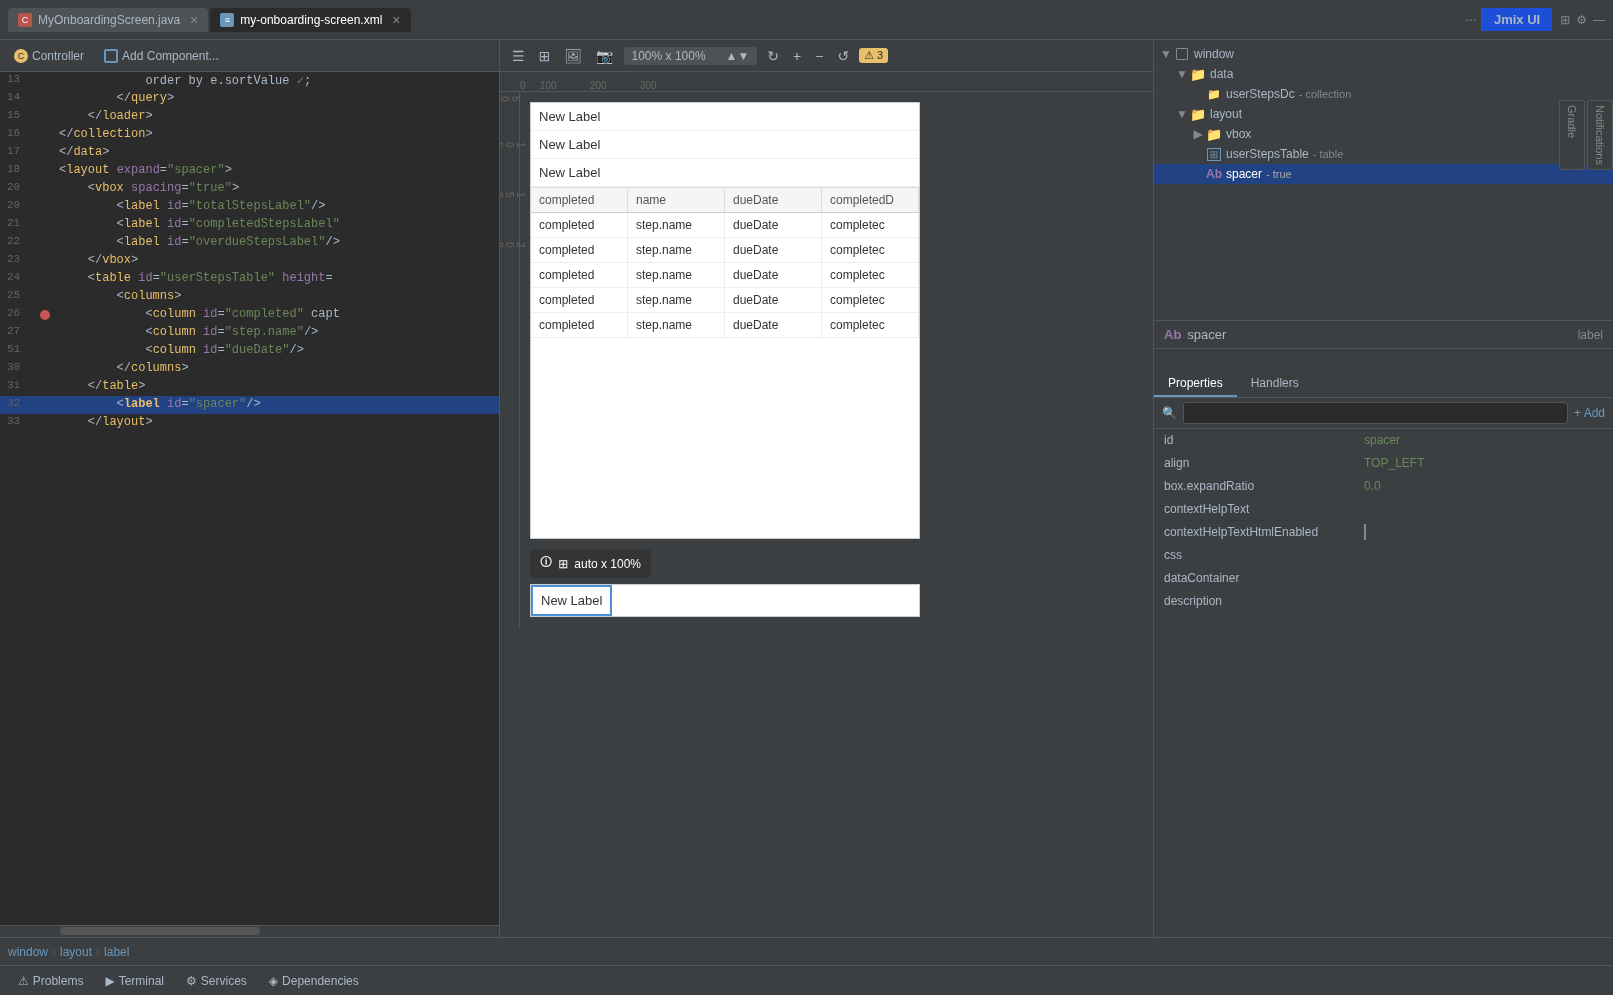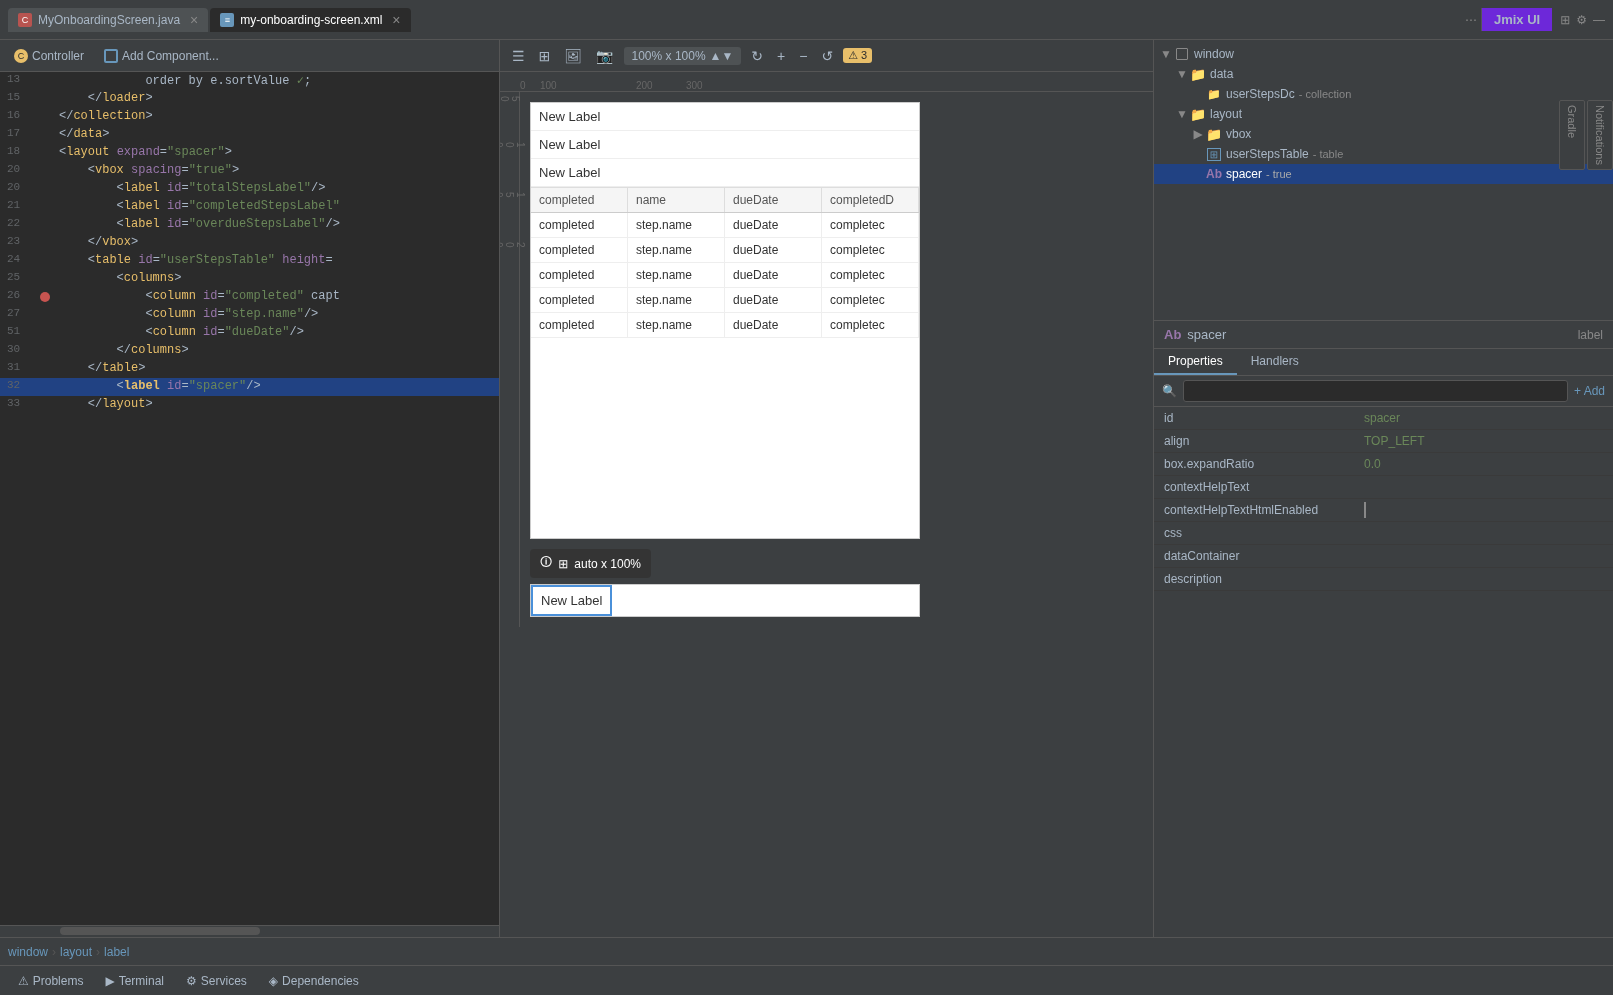--- a/index.html
+++ b/index.html
@@ -9,21 +9,21 @@
 
     
     .title-bar { display: flex; align-items: center; background: #3c3f41; height: 40px; padding: 0 8px; border-bottom: 1px solid #555; }
     .tab { display: flex; align-items: center; background: #4e5254; padding: 4px 10px; border-radius: 4px 4px 0 0; color: #a9b7c6; font-size: 12px; margin-right: 2px; cursor: pointer; gap: 6px; }
     .tab.active { background: #2b2b2b; color: #fff; }
     .tab-icon { width: 14px; height: 14px; background: #6a8759; border-radius: 2px; font-size: 9px; color: white; display: flex; align-items: center; justify-content: center; flex-shrink: 0; }
     .tab-icon.java { background: #b85450; }
     .tab-icon.xml { background: #6897bb; }
     .tab-close { font-size: 14px; color: #888; margin-left: 4px; }
     .title-right { margin-left: auto; display: flex; align-items: center; gap: 8px; color: #888; }
-    .jmix-title { background: #6d28d9; padding: 4px 12px; color: #a9b7c6; font-size: 13px; font-weight: bold; border-left: 1px solid #555; margin-left: 4px; }
+    .jmix-title { background: #1d4ed8; padding: 4px 12px; color: #a9b7c6; font-size: 13px; font-weight: bold; border-left: 1px solid #555; margin-left: 4px; }
 
     
     .main-area { display: flex; flex: 1; overflow: hidden; }
 
     
     .editor-panel { width: 500px; background: #2b2b2b; display: flex; flex-direction: column; border-right: 1px solid #555; }
 
     .toolbar { display: flex; align-items: center; height: 32px; background: #3c3f41; padding: 0 8px; gap: 8px; border-bottom: 1px solid #555; }
     .toolbar-btn { display: flex; align-items: center; gap: 4px; color: #a9b7c6; font-size: 12px; cursor: pointer; padding: 2px 6px; border-radius: 3px; }
     .controller-icon { width: 14px; height: 14px; background: #e8bf6a; border-radius: 50%; font-size: 9px; color: #2b2b2b; display: flex; align-items: center; justify-content: center; }
@@ -39,21 +39,21 @@
     .tag { color: #e8bf6a; }
     .attr { color: #9876aa; }
     .str { color: #6a8759; }
     .check { color: #6a8759; }
     .plain { color: #a9b7c6; }
 
     
     .preview-panel { flex: 1; background: #3c3f41; display: flex; flex-direction: column; }
 
     .preview-toolbar { display: flex; align-items: center; height: 32px; background: #3c3f41; padding: 0 8px; gap: 6px; border-bottom: 1px solid #555; }
-    .zoom-display { background: #4e5254; padding: 2px 8px; border-radius: 3px; color: #a9b7c6; font-size: 12px; display: flex; align-items: center; gap: 4px; cursor: pointer; }
+    .zoom-display { background: #4e5254; padding: 2px 8px; border-radius: 3px; color: #a9b7c6; font-size: 12px; display: flex; align-items: center; gap: 20px; cursor: pointer; }
     .preview-btn { color: #a9b7c6; cursor: pointer; padding: 2px 4px; border-radius: 2px; font-size: 14px; }
     .warn-badge { background: #e8bf6a; color: #2b2b2b; border-radius: 3px; padding: 1px 5px; font-size: 11px; cursor: pointer; }
 
     .preview-content { flex: 1; overflow: auto; position: relative; }
     .ui-window { background: white; width: 390px; border: 1px solid #ccc; }
 
     .label-row { padding: 6px 8px; font-size: 13px; color: #333; border-bottom: 1px solid #eee; }
     .table-container { border-top: 1px solid #ddd; }
     .table-header { display: flex; background: #f5f5f5; border-bottom: 1px solid #ccc; }
     .th { padding: 5px 8px; font-size: 12px; color: #555; border-right: 1px solid #ddd; flex: 1; }
@@ -74,21 +74,21 @@
     .tree-type { color: #888; font-size: 11px; margin-left: 4px; }
 
     
     .divider-h { height: 1px; background: #555; }
     .component-label-area { padding: 6px 10px; display: flex; align-items: center; gap: 6px; background: #3c3f41; border-bottom: 1px solid #555; }
     .comp-label-icon { color: #9876aa; font-weight: bold; font-size: 13px; }
     .comp-label-name { font-size: 13px; color: #a9b7c6; }
     .comp-label-type { font-size: 12px; color: #888; margin-left: auto; }
 
     .props-tabs { display: flex; background: #3c3f41; border-bottom: 1px solid #555; }
-    .props-tab { padding: 5px 14px; font-size: 12px; color: #a9b7c6; cursor: pointer; border-bottom: 2px solid transparent; }
+    .props-tab { padding: 5px 14px; font-size: 12px; color: #a9b7c6; cursor: pointer; border-bottom: 2px solid transparent; margin-top: 22px; }
     .props-tab.active { border-bottom-color: #6897bb; color: white; }
 
     .props-search { display: flex; align-items: center; padding: 4px 8px; border-bottom: 1px solid #555; gap: 6px; }
     .search-input { flex: 1; background: #2b2b2b; border: 1px solid #555; color: #a9b7c6; padding: 3px 6px; border-radius: 3px; font-size: 12px; outline: none; }
     .add-btn { color: #6897bb; cursor: pointer; font-size: 12px; }
 
     .props-table { flex: 1; overflow-y: auto; }
     .prop-row { display: flex; align-items: center; padding: 4px 10px; border-bottom: 1px solid #3a3a3a; }
     .prop-name { width: 200px; color: #a9b7c6; font-size: 12px; flex-shrink: 0; }
     .prop-value { flex: 1; color: #6a8759; font-size: 12px; }
@@ -150,20 +150,25 @@
       </div>
 
       <div class="code-area">
 
         <div class="code-line">
           <span class="line-num">13</span>
           <span class="line-gutter"></span>
           <span class="line-content"><span class="plain">            order by e.sortValue </span><span class="check">✓</span><span class="plain">;</span></span>
         </div>
 
+        <div class="code-line">
+          <span class="line-num">14</span>
+          <span class="line-gutter"></span>
+          <span class="line-content"><span class="plain">        &lt;/</span><span class="tag">query</span><span class="plain">&gt;</span></span>
+        </div>
 
         <div class="code-line">
           <span class="line-num">15</span>
           <span class="line-gutter"></span>
           <span class="line-content"><span class="plain">    &lt;/</span><span class="tag">loader</span><span class="plain">&gt;</span></span>
         </div>
 
         <div class="code-line">
           <span class="line-num">16</span>
           <span class="line-gutter"></span>
@@ -291,21 +296,21 @@
         <span class="preview-btn">−</span>
         <span class="preview-btn">↺</span>
         <span class="warn-badge">⚠ <span>3</span></span>
       </div>
 
       <div class="preview-content" style="position:relative; background:#3c3f41;">
 
         <div style="height:20px; background:#3c3f41; display:flex; padding-left:20px; align-items:flex-end; border-bottom:1px solid #555;">
           <div style="width:20px; color:#666; font-size:10px;">0</div>
           <div style="width:50px; color:#666; font-size:10px;">100</div>
-          <div style="width:50px; color:#666; font-size:10px;margin-left:46px;">200</div>
+          <div style="width:50px; color:#666; font-size:10px;">200</div>
           <div style="width:50px; color:#666; font-size:10px;">300</div>
         </div>
 
         <div style="display:flex; flex:1;">
 
           <div style="width:20px; background:#3c3f41; display:flex; flex-direction:column; align-items:center; border-right:1px solid #555; flex-shrink:0;">
             <div style="height:50px; color:#666; font-size:10px; writing-mode:vertical-rl; padding-top:4px;">5<br>0</div>
             <div style="height:50px; color:#666; font-size:10px; writing-mode:vertical-rl;">1<br>0<br>0</div>
             <div style="height:50px; color:#666; font-size:10px; writing-mode:vertical-rl;">1<br>5<br>0</div>
             <div style="height:50px; color:#666; font-size:10px; writing-mode:vertical-rl;">2<br>0<br>0</div>

